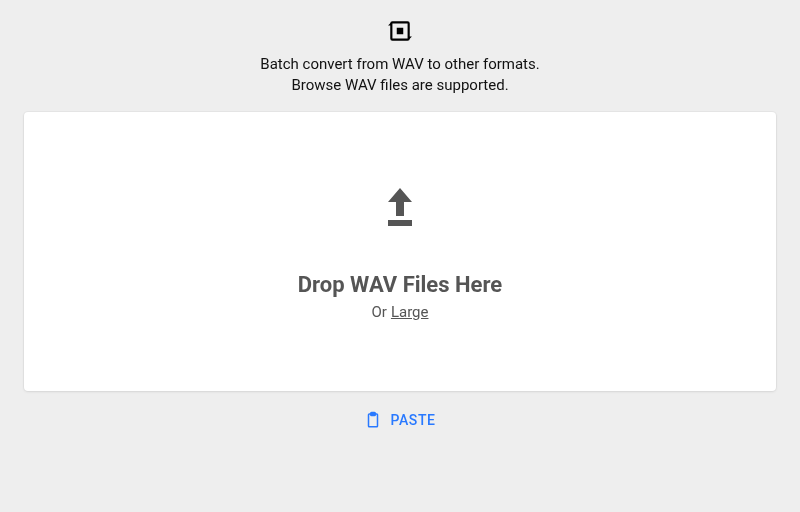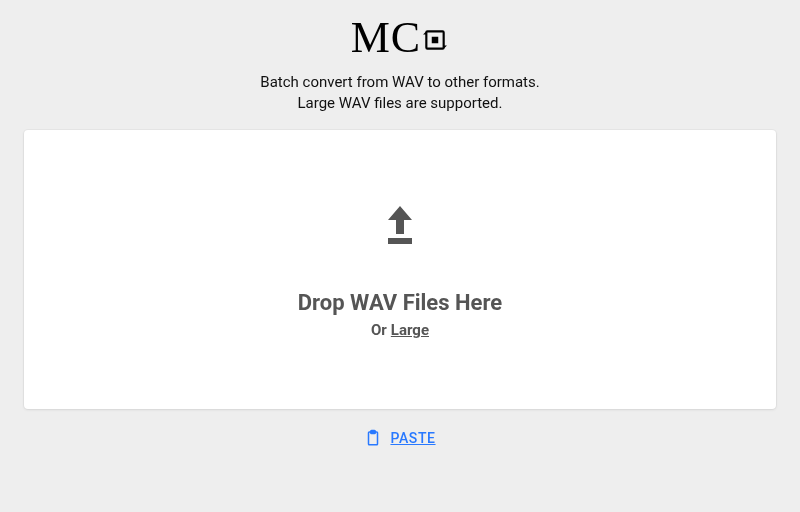--- a/index.html
+++ b/index.html
@@ -64,21 +64,21 @@
       margin-bottom: 38px;
     }
     .drop-title {
       font-size: 22px;
       font-weight: 700;
       color: #555;
       margin-bottom: 6px;
     }
     .drop-sub {
       font-size: 15px;
-      font-weight: 700;
+      font-weight: 400;
       color: #555;
       display: inline-flex;
       gap: 4px;
       align-items: baseline;
     }
     .browse-link {
       text-decoration: underline;
       cursor: pointer;
       color: #555;
     }
@@ -94,47 +94,45 @@
       gap: 8px;
       color: #2979ff;
       font-size: 14px;
       font-weight: 500;
       letter-spacing: 0.6px;
       cursor: pointer;
       border: none;
       background: none;
       font-family: inherit;
       padding: 6px 4px;
-      text-decoration: underline;
     }
     .action-btn .icon {
       display: inline-flex;
       align-items: center;
       color: #2979ff;
     }
   </style>
 </head>
 <body>
 
 <div class="container">
   <div class="logo">
-    <span>MC</span>
     <span class="logo-icon">
       <svg width="26" height="26" viewBox="0 0 24 24" fill="none" stroke="#000" stroke-width="2">
         <rect x="4" y="4" width="16" height="16" rx="1"></rect>
         <rect x="9" y="9" width="6" height="6" fill="#000" stroke="none"></rect>
         <path d="M4 7 L1 7 L4 4" fill="#000" stroke="none"></path>
         <path d="M20 17 L23 17 L20 20" fill="#000" stroke="none"></path>
       </svg>
     </span>
   </div>
 
   <div class="subtitle">
     <span>Batch convert from WAV to other formats.</span><br>
-    <span>Large WAV files are supported.</span>
+    <span>Browse WAV files are supported.</span>
   </div>
 
   <div class="drop-card">
     <div class="upload-icon">
       <svg width="48" height="48" viewBox="0 0 24 24" fill="#555">
         <path d="M12 3 L6 10 L10 10 L10 17 L14 17 L14 10 L18 10 Z"></path>
         <rect x="6" y="19" width="12" height="3"></rect>
       </svg>
     </div>
     <div class="drop-title">Drop WAV Files Here</div>

